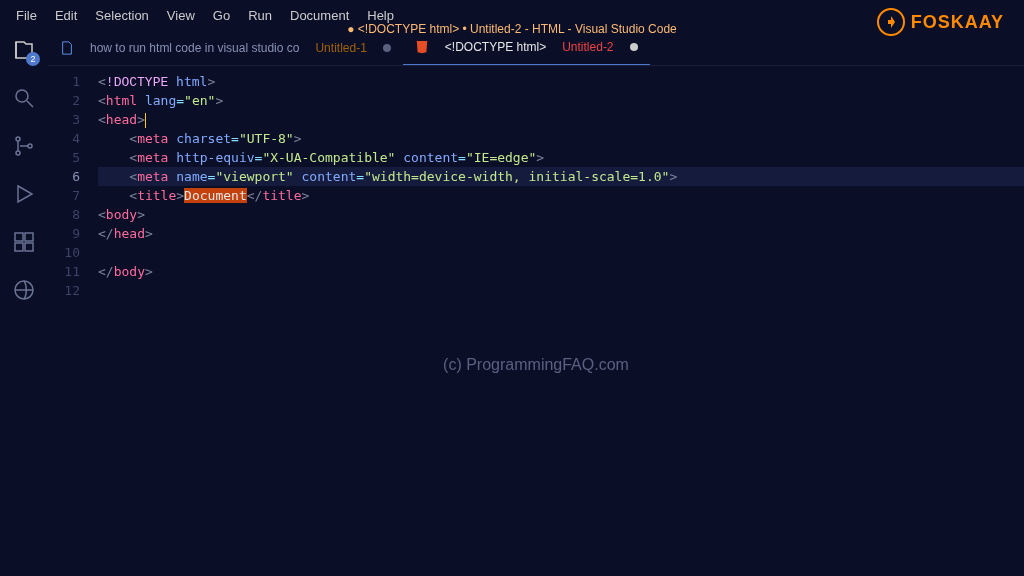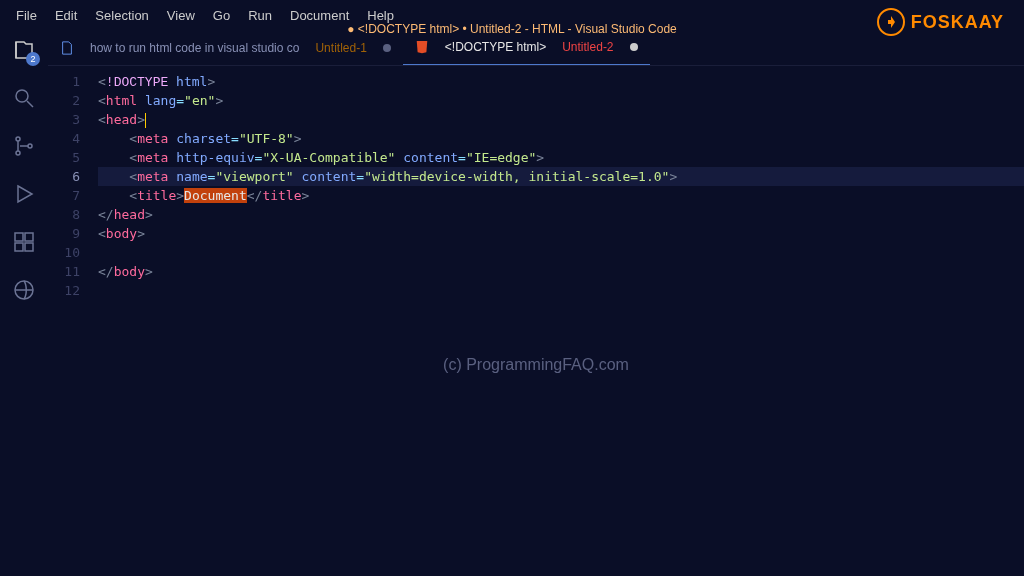--- a/index.html
+++ b/index.html
@@ -267,21 +267,21 @@
         <div class="ln">12</div>
       </div>
       <div class="code">
         <div class="line"><span class="c-bracket">&lt;</span><span class="c-doctype">!DOCTYPE</span><span> </span><span class="c-attr">html</span><span class="c-bracket">&gt;</span></div>
         <div class="line"><span class="c-bracket">&lt;</span><span class="c-tag">html</span><span> </span><span class="c-attr">lang</span><span class="c-op">=</span><span class="c-string">"en"</span><span class="c-bracket">&gt;</span></div>
         <div class="line"><span class="c-bracket">&lt;</span><span class="c-tag">head</span><span class="c-bracket">&gt;</span><span class="cursor"></span></div>
         <div class="line"><span>    </span><span class="c-bracket">&lt;</span><span class="c-tag">meta</span><span> </span><span class="c-attr">charset</span><span class="c-op">=</span><span class="c-string">"UTF-8"</span><span class="c-bracket">&gt;</span></div>
         <div class="line"><span>    </span><span class="c-bracket">&lt;</span><span class="c-tag">meta</span><span> </span><span class="c-attr">http-equiv</span><span class="c-op">=</span><span class="c-string">"X-UA-Compatible"</span><span> </span><span class="c-attr">content</span><span class="c-op">=</span><span class="c-string">"IE=edge"</span><span class="c-bracket">&gt;</span></div>
         <div class="line hl"><span>    </span><span class="c-bracket">&lt;</span><span class="c-tag">meta</span><span> </span><span class="c-attr">name</span><span class="c-op">=</span><span class="c-string">"viewport"</span><span> </span><span class="c-attr">content</span><span class="c-op">=</span><span class="c-string">"width=device-width, initial-scale=1.0"</span><span class="c-bracket">&gt;</span></div>
         <div class="line"><span>    </span><span class="c-bracket">&lt;</span><span class="c-tag">title</span><span class="c-bracket">&gt;</span><span class="c-text sel">Document</span><span class="c-bracket">&lt;/</span><span class="c-tag">title</span><span class="c-bracket">&gt;</span></div>
+        <div class="line"><span class="c-bracket">&lt;</span><span class="c-tag">body</span><span class="c-bracket">&gt;</span></div>
         <div class="line"><span class="c-bracket">&lt;/</span><span class="c-tag">head</span><span class="c-bracket">&gt;</span></div>
-        <div class="line"><span class="c-bracket">&lt;</span><span class="c-tag">body</span><span class="c-bracket">&gt;</span></div>
         <div class="line"><span>    </span></div>
         <div class="line"><span class="c-bracket">&lt;/</span><span class="c-tag">body</span><span class="c-bracket">&gt;</span></div>
       </div>
       <div class="watermark">(c) ProgrammingFAQ.com</div>
     </div>
   </div>
 </div>
 
 </body></html>

